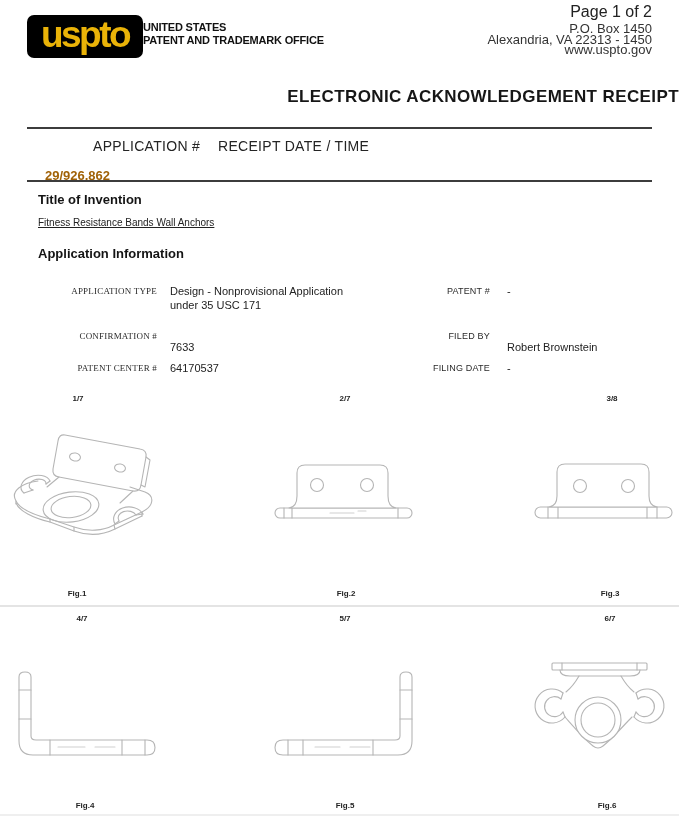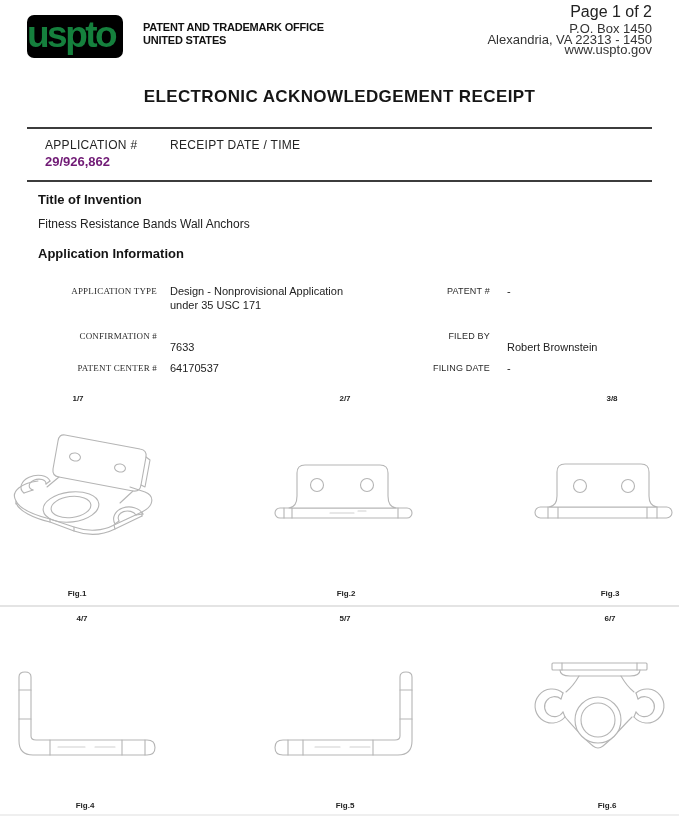--- a/index.html
+++ b/index.html
@@ -1,43 +1,43 @@
 <!DOCTYPE html>
 <html><head>
 <meta charset="utf-8">
 <style>
   * { margin:0; padding:0; box-sizing:border-box; }
   html,body { background:#ffffff; }
   body { font-family:"Liberation Sans", sans-serif; color:#1c1c1c; }
   .page { position:relative; width:679px; height:816px; background:#fff; overflow:hidden; }
 
   
-  .logo { position:absolute; left:27px; top:15px; width:96px; height:43px; background:#000;
-          border-radius:7px; color:#15803d; display:flex; align-items:center; }
+  .logo { position:absolute; left:27px; top:15px; width:116px; height:43px; background:#000;
+          border-radius:7px; color:#eab308; display:flex; align-items:center; justify-content:center; }
   .logo span { font-size:37px; font-weight:bold; letter-spacing:-2.5px; line-height:1; padding-bottom:5px; }
   .org { position:absolute; left:143px; top:21px; font-size:11px; font-weight:bold;
          letter-spacing:-0.2px; line-height:13px; color:#111; }
   .pagenum { position:absolute; right:27px; top:3px; font-size:16px; color:#222; }
   .addr { position:absolute; right:27px; top:24px; font-size:13px; line-height:10.5px;
           text-align:right; color:#333; }
 
-  .doctitle { position:absolute; left:0; right:0; top:87px; text-align:center;
+  .doctitle { position:absolute; left:0; right:0; top:87px; text-align:right;
               font-size:17px; font-weight:bold; letter-spacing:0.4px; color:#161616; }
 
   .rule { position:absolute; left:27px; right:27px; height:2px; background:#3c3c3c; }
   .rule1 { top:127px; } .rule2 { top:180px; }
 
   .rcol { position:absolute; top:138px; }
-  .rcol .lbl { font-size:12px; letter-spacing:0.3px; color:#242424; }
-  .rcol .val { font-size:13px; font-weight:bold; margin-top:2px; color:#701a75; }
+  .rcol .lbl { font-size:14px; letter-spacing:0.3px; color:#242424;margin-left:48px; }
+  .rcol .val { font-size:13px; font-weight:bold; margin-top:14px; color:#a16207; }
   .rc1 { left:45px; } .rc2 { left:170px; } .rc3 { left:485px; }
 
   .sechead { position:absolute; left:38px; font-size:13px; font-weight:bold; color:#141414; }
   .sh1 { top:192px; } .sh2 { top:246px; }
-  .invtitle { position:absolute; left:38px; top:217px; font-size:12px; color:#222; }
+  .invtitle { position:absolute; left:38px; top:217px; font-size:10px; color:#222;text-decoration:underline; }
 
   .ai-lbl { position:absolute; font-size:9px; color:#2a2a2a; text-align:right; letter-spacing:0.2px; }
   .ai-val { position:absolute; font-size:11px; color:#222; line-height:14px; }
   .l-left  { left:40px;  width:117px;font-family:Liberation Serif, serif; }
   .v-left  { left:170px; width:195px; }
   .l-right { left:330px; width:160px; }
   .v-right { left:507px; width:150px; }
   .row1 { top:284px; } .row2 { top:340px; } .row3 { top:361px; }
 
   
@@ -53,22 +53,22 @@
 </style>
 </head>
 <body>
 
 <div class="page">
 
   <div class="logo">
     <span>uspto</span>
   </div>
   <div class="org">
+    <div>UNITED STATES</div>
     <div>PATENT AND TRADEMARK OFFICE</div>
-    <div>UNITED STATES</div>
   </div>
   <div class="pagenum">Page 1 of 2</div>
   <div class="addr">
     <div>P.O. Box 1450</div>
     <div>Alexandria, VA 22313 - 1450</div>
     <div>www.uspto.gov</div>
   </div>
 
   <div class="doctitle">ELECTRONIC ACKNOWLEDGEMENT RECEIPT</div>
 

